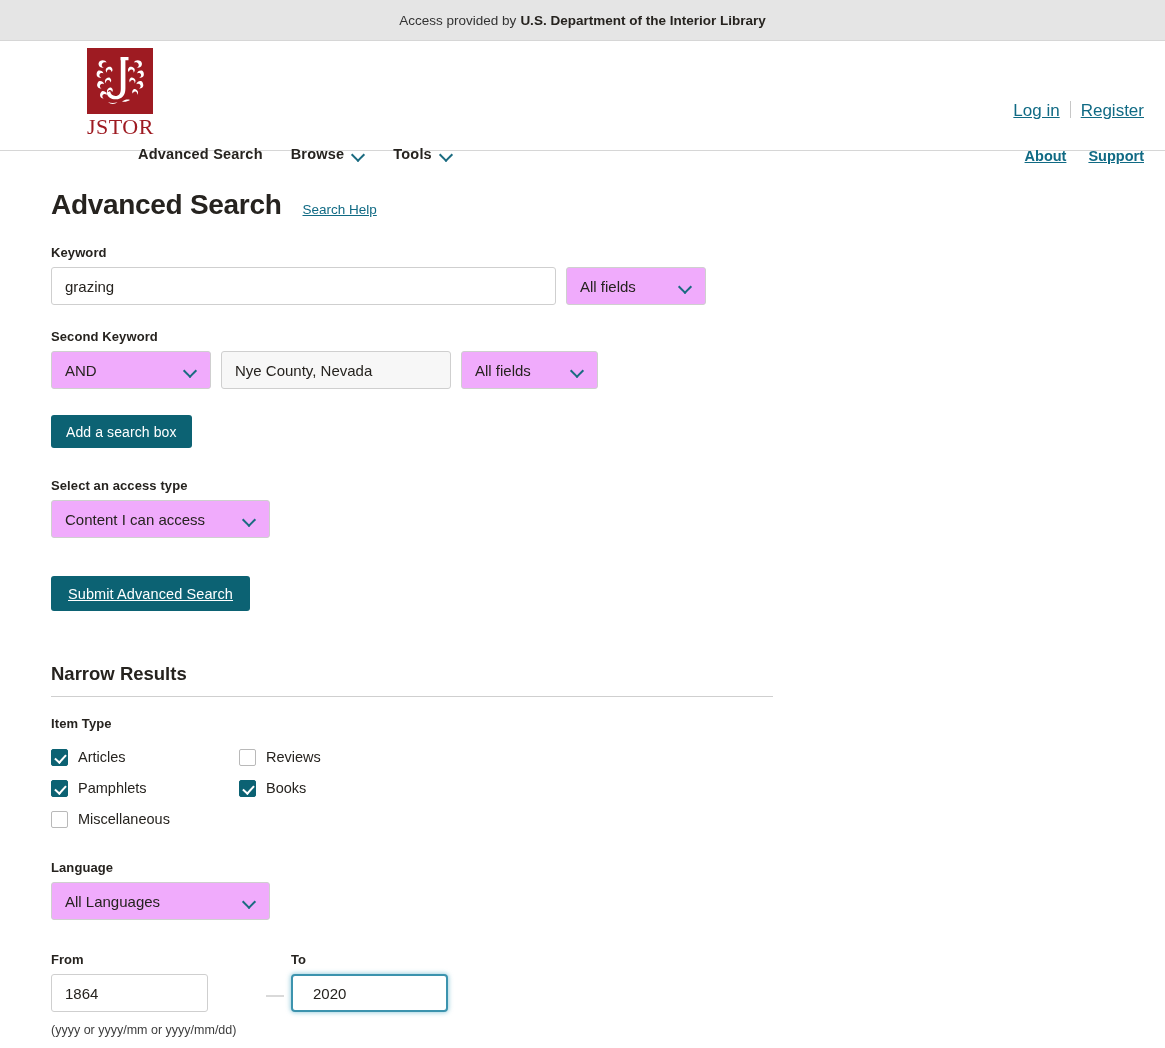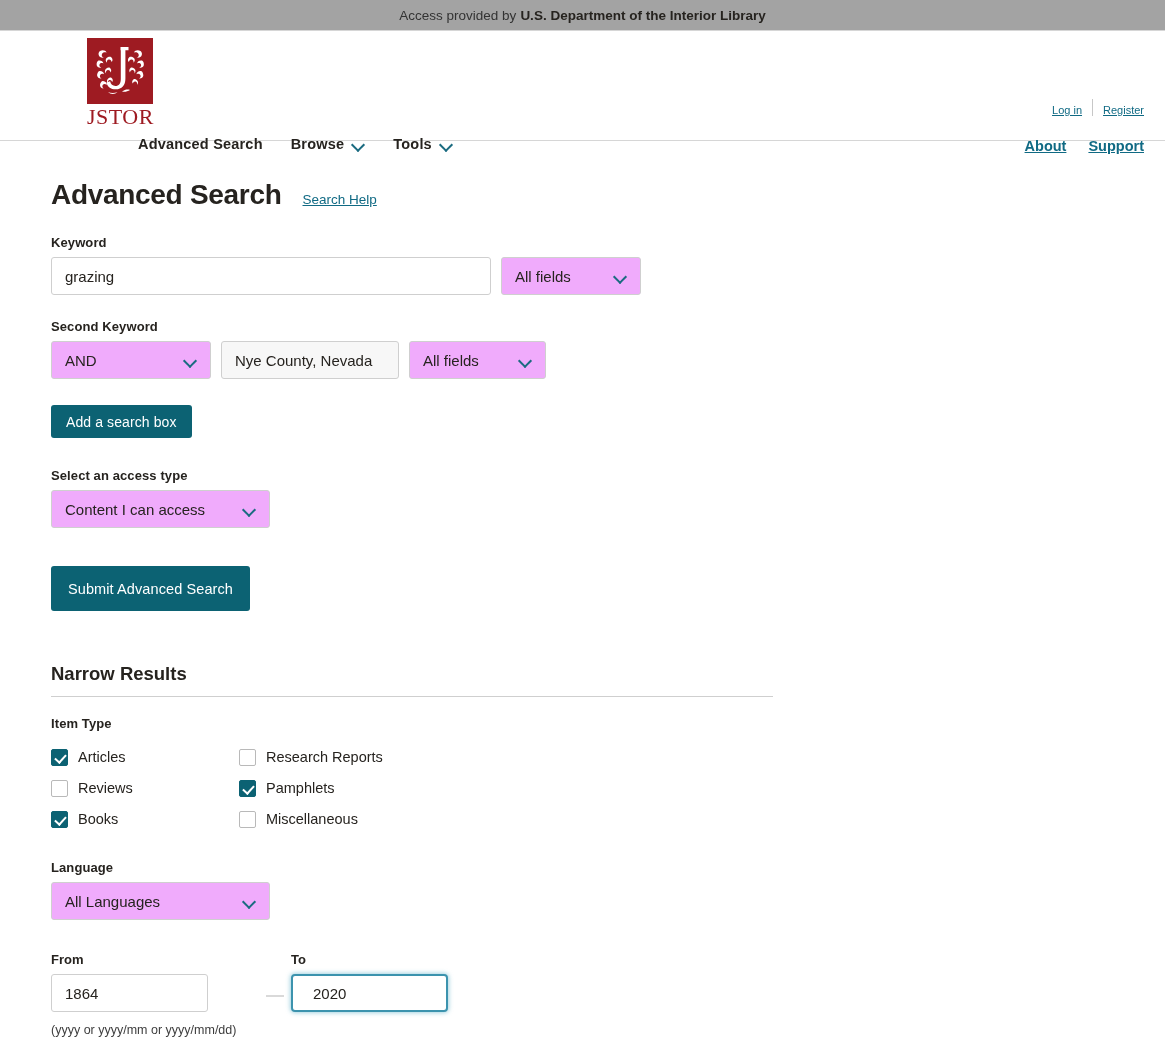--- a/index.html
+++ b/index.html
@@ -8,28 +8,28 @@
     margin: 0; padding: 0;
     width: 1165px; height: 1048px;
     background: #ffffff;
     font-family: "Liberation Sans", sans-serif;
     color: #26231f;
     overflow: hidden;
   }
 
   
   .access-bar {
-    height: 31px;
+    height: 41px;
     border-bottom: 1px solid #d6d6d6;
     display: flex;
     align-items: center;
     justify-content: center;
     font-size: 13.5px;
     color: #333333;
-    background: #a3a3a3;
+    background: #e5e5e5;
   }
   .access-bar .inst { font-weight: bold; color: #26231f; margin-left: 4px; }
 
   
   .site-header {
     position: relative;
     height: 110px;
     border-bottom: 1px solid #d6d6d6;
     background: #ffffff;
   }
@@ -84,25 +84,25 @@
     position: absolute;
     left: 1px; top: 2px;
     width: 8px; height: 8px;
     border-right: 2.6px solid #1a6b80;
     border-bottom: 2.6px solid #1a6b80;
     transform: rotate(45deg);
   }
 
   .util-top {
     position: absolute;
-    right: 21px; top: 68px;
-    display: flex;
-    align-items: flex-end;
+    right: 21px; top: 60px;
+    display: flex;
+    align-items: flex-start;
     gap: 10px;
-    font-size: 11px;
+    font-size: 17px;
   }
   .util-top .divider {
     width: 1px; height: 17px; background: #c7c7c7;
   }
   .util-bottom {
     position: absolute;
     right: 21px; top: 107px;
     display: flex;
     align-items: center;
     gap: 22px;
@@ -153,22 +153,22 @@
     border: 1px solid #cfcfcf;
     border-radius: 3px;
     background: #ffffff;
     font-family: "Liberation Sans", sans-serif;
     font-size: 15px;
     color: #26231f;
     padding: 0 13px;
     outline: none;
   }
   .txt-input.shaded { background: #f7f7f7; }
-  #kw1 { width: 440px; }
-  #kw2 { width: 178px; }
+  #kw1 { width: 505px; }
+  #kw2 { width: 230px; }
 
   .sel {
     height: 38px;
     border: 1px solid #cfcfcf;
     border-radius: 3px;
     background: #f0abfc;
     display: flex;
     align-items: center;
     justify-content: space-between;
     padding: 0 13px;
@@ -186,21 +186,21 @@
     border-radius: 3px;
     background: #0c6273;
     color: #ffffff;
     font-family: "Liberation Sans", sans-serif;
     font-size: 14px;
     height: 33px;
     padding: 0 15px;
     cursor: pointer;
     letter-spacing: 0.1px;
   }
-  .btn.big { height: 45px; padding: 0 17px; font-size: 14.5px; }
+  .btn.big { height: 35px; padding: 0 17px; font-size: 14.5px; text-decoration: underline; }
 
   
   .narrow-head {
     width: 722px;
     margin-top: 52px;
     padding-bottom: 11px;
     border-bottom: 1px solid #cfcfcf;
     font-size: 18.5px;
     font-weight: bold;
     color: #26231f;
@@ -389,24 +389,20 @@
   <div class="narrow-head">Narrow Results</div>
 
   <div style="margin-top:19px;">
     <div class="field-label">Item Type</div>
 
     <div class="cbgrid">
       <label class="cb-item checked">
         <span class="cbox"></span>
         <span class="cb-label">Articles</span>
       </label>
-      <label class="cb-item">
-        <span class="cbox"></span>
-        <span class="cb-label">Research Reports</span>
-      </label>
 
       <label class="cb-item">
         <span class="cbox"></span>
         <span class="cb-label">Reviews</span>
       </label>
       <label class="cb-item checked">
         <span class="cbox"></span>
         <span class="cb-label">Pamphlets</span>
       </label>
 

